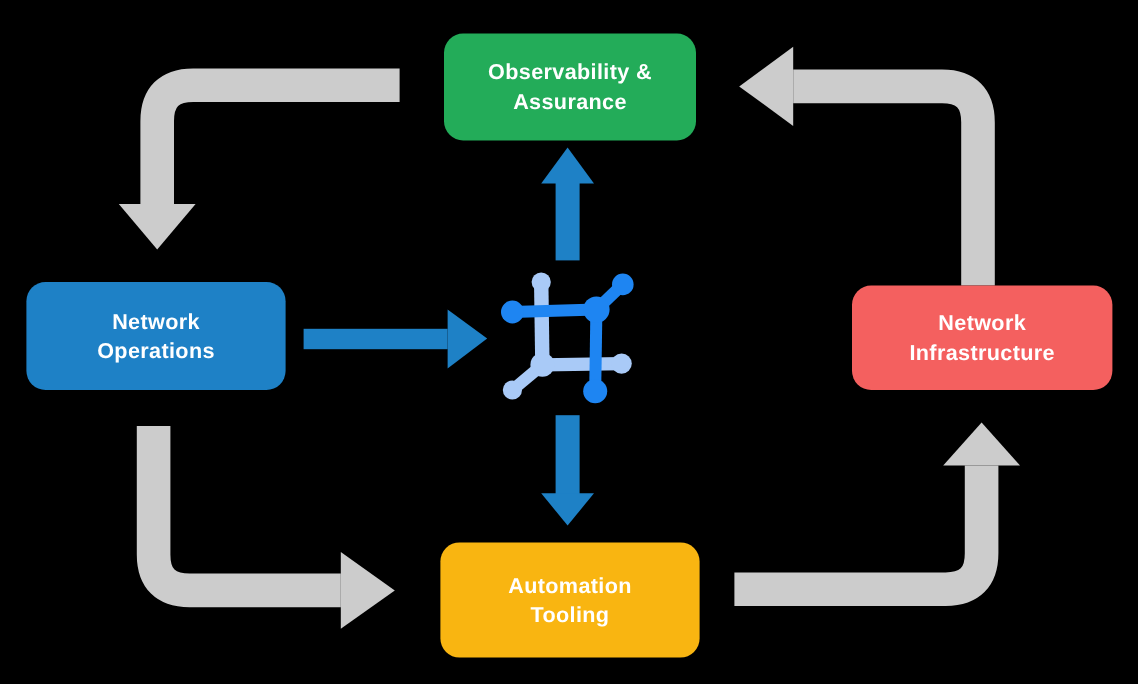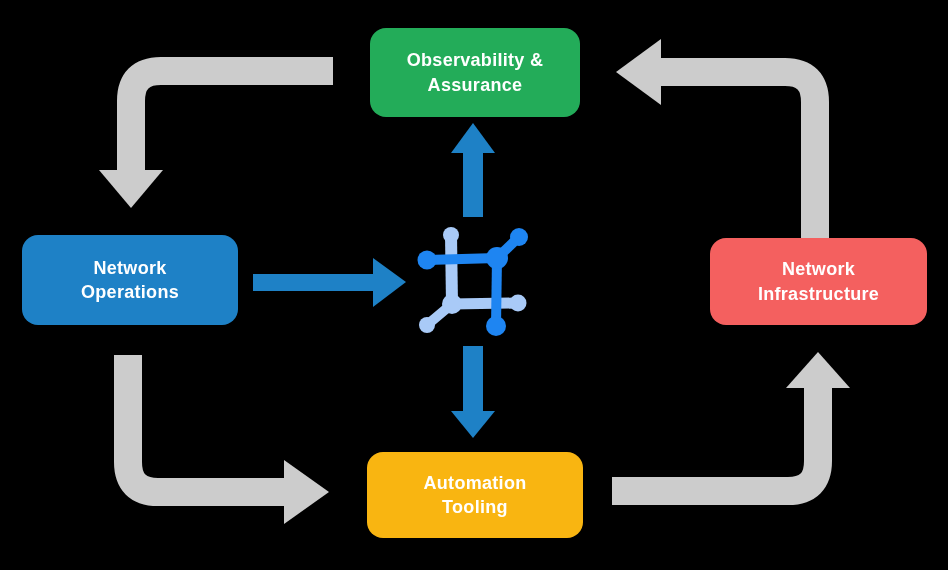--- a/index.html
+++ b/index.html
@@ -21,21 +21,21 @@
     display: flex; align-items: center; justify-content: center;
     border-radius: 16px;
     color: #ffffff;
     font-size: 18px; font-weight: 600;
     letter-spacing: 0.3px; line-height: 1.35;
     text-align: center; white-space: pre-line;
   }
   .node-observability { left: 370px; top: 28px;  width: 210px; height: 89px; }
   .node-operations    { left: 22px;  top: 235px; width: 216px; height: 90px; }
   .node-infrastructure{ left: 710px; top: 238px; width: 217px; height: 87px; }
-  .node-tooling       { left: 367px; top: 452px; width: 216px; height: 86px; }
+  .node-tooling       { left: 367px; top: 452px; width: 216px; height: 96px; }
   .icon { left: 414px; top: 224px; width: 116px; height: 116px; }
   .icon .light-stroke  { stroke: var(--icon-light);  fill: none; }
   .icon .light-fill    { fill: var(--icon-light); }
   .icon .bright-stroke { stroke: var(--icon-bright); fill: none; }
   .icon .bright-fill   { fill: var(--icon-bright); }
 </style>
 </head>
 <body>
 
 <div class="stage">

